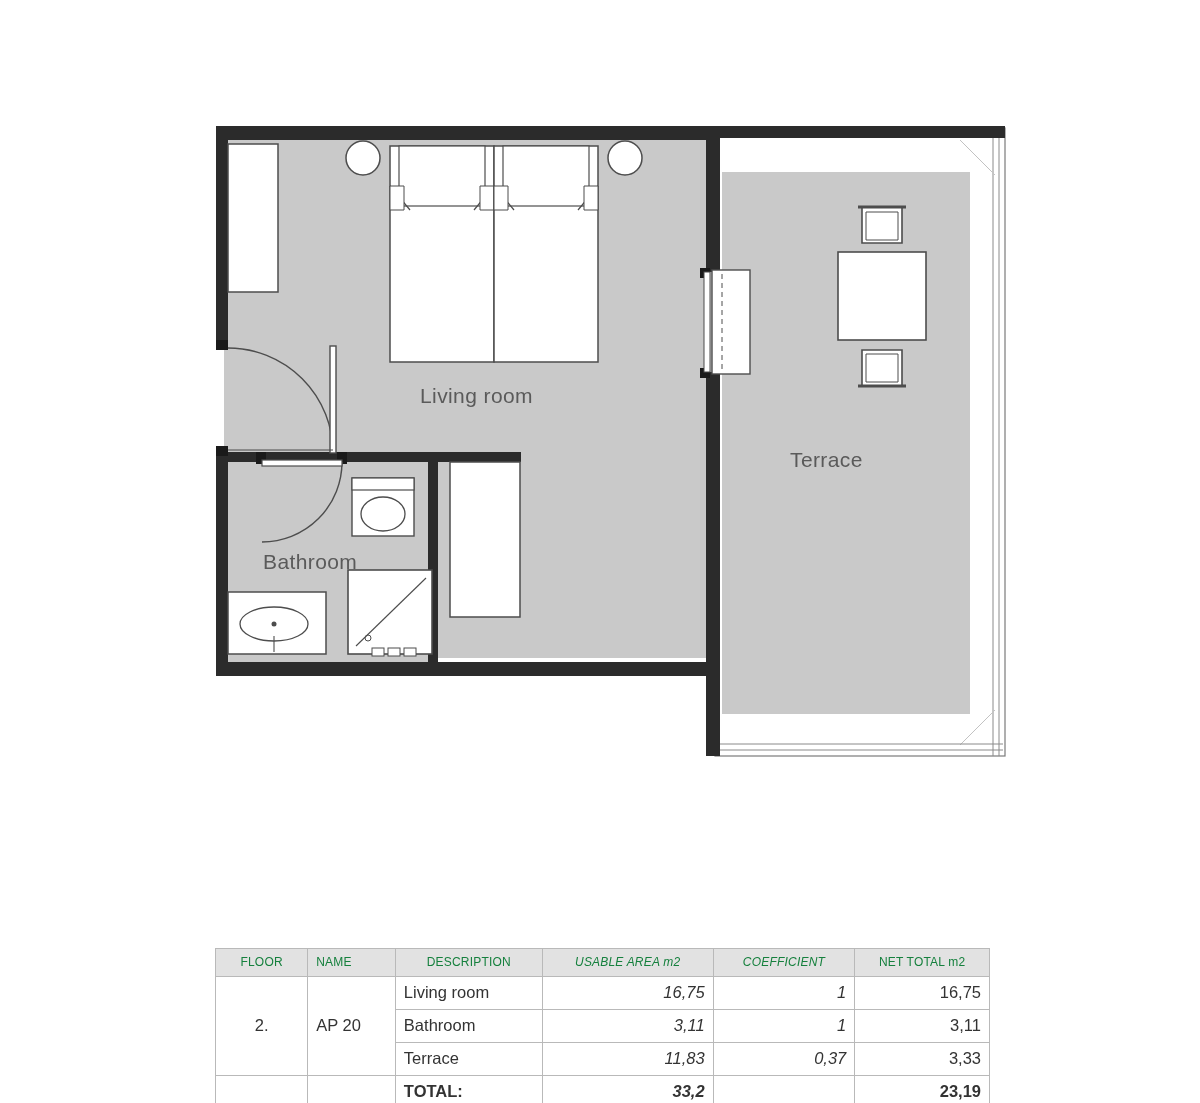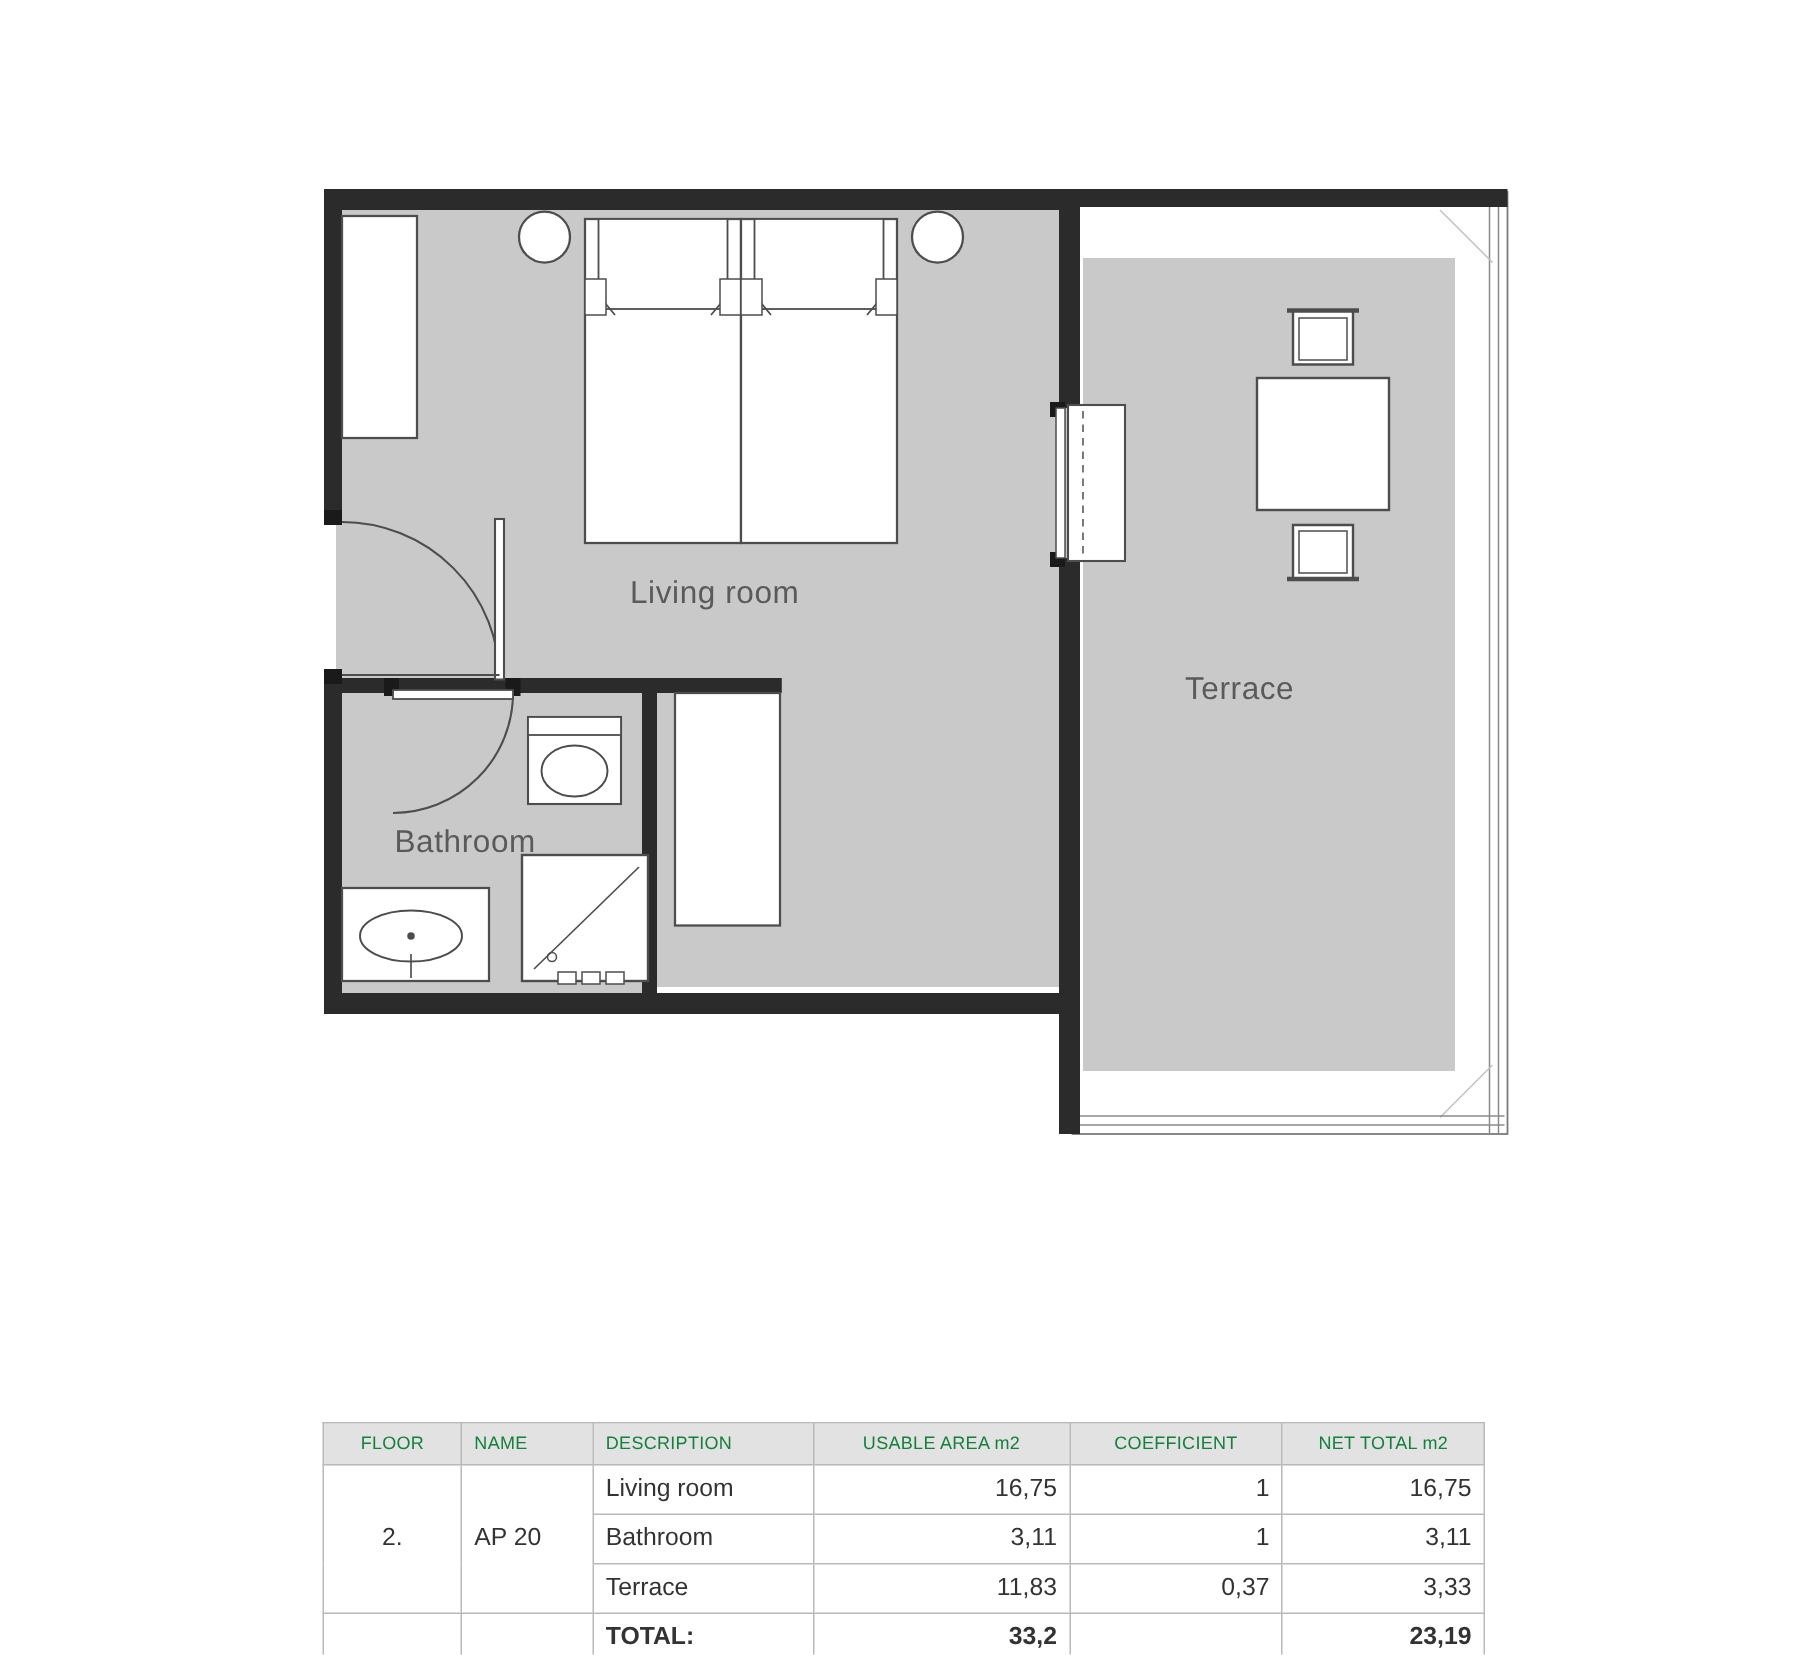--- a/index.html
+++ b/index.html
@@ -57,24 +57,24 @@
   }
   #area-table td {
     border: 1px solid #b9b9b9;
     padding: 6px 8px 7px 8px;
     height: 18px;
     background: #ffffff;
   }
   .col-floor { width: 84px; text-align: center; }
   .col-name { width: 80px; text-align: left; }
   .col-desc { width: 142px; text-align: left; }
-  .col-usable { width: 182px; text-align: right; }
-  .col-coef { width: 136px; text-align: right; }
+  .col-usable { width: 182px; text-align: right; font-style: italic; }
+  .col-coef { width: 136px; text-align: right; font-style: italic; }
   .col-net { width: 138px; text-align: right; }
-  th.col-desc { text-align: left; }
+  th.col-desc { text-align: center; }
   th.col-usable, th.col-coef, th.col-net { text-align: center; }
   .no-border-bottom { border-bottom: none !important; }
   .no-border-top { border-top: none !important; }
   .bold { font-weight: bold; }
 </style>
 </head>
 <body>
 
 <div id="floorplan">
 

